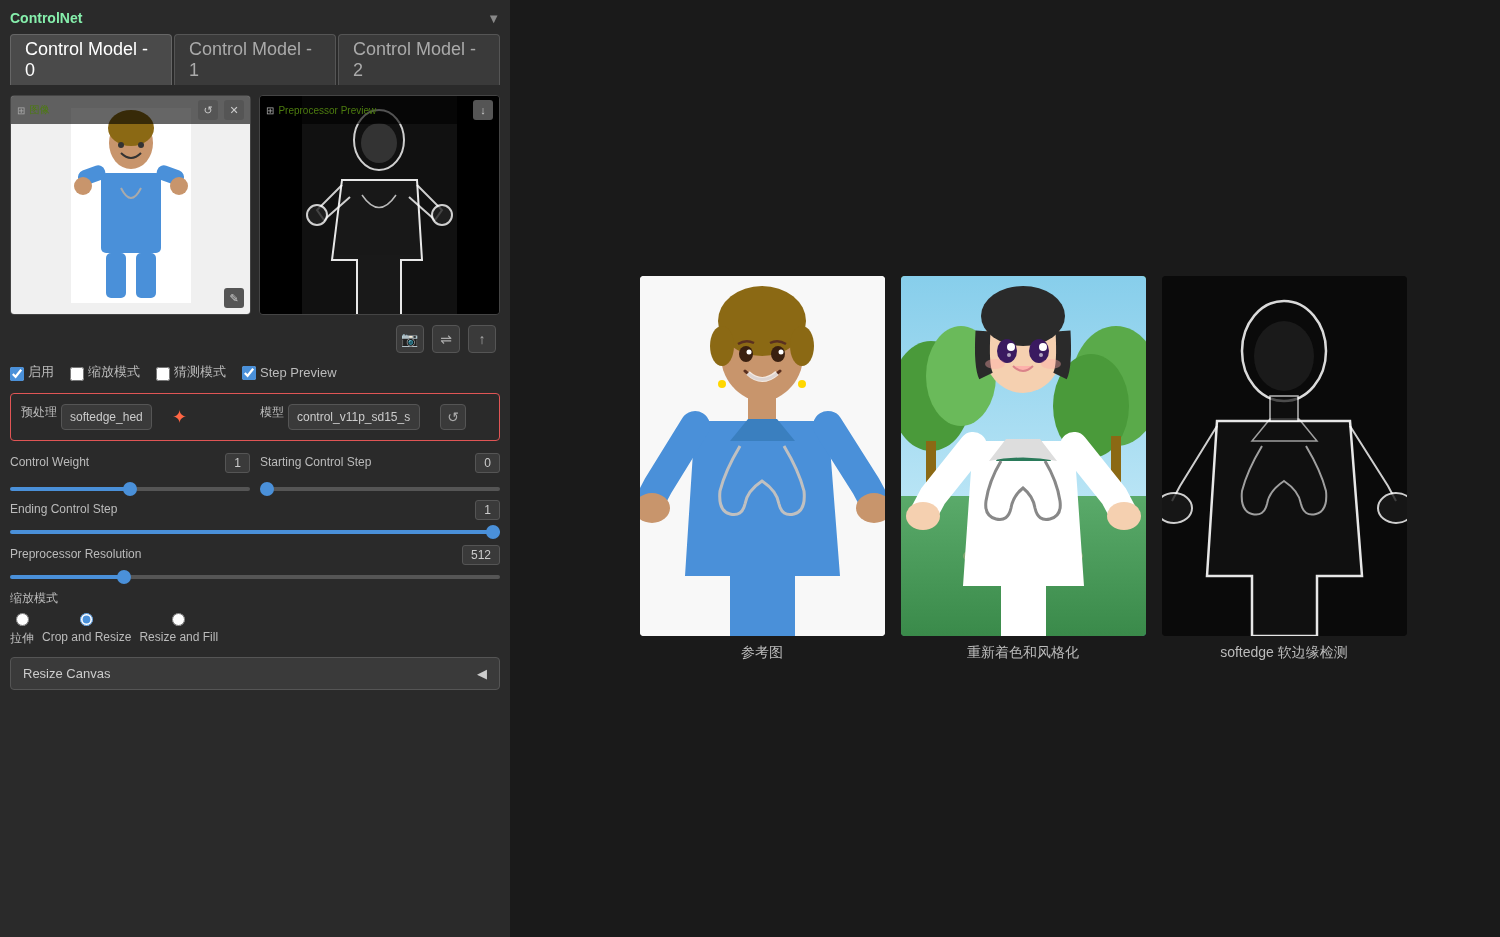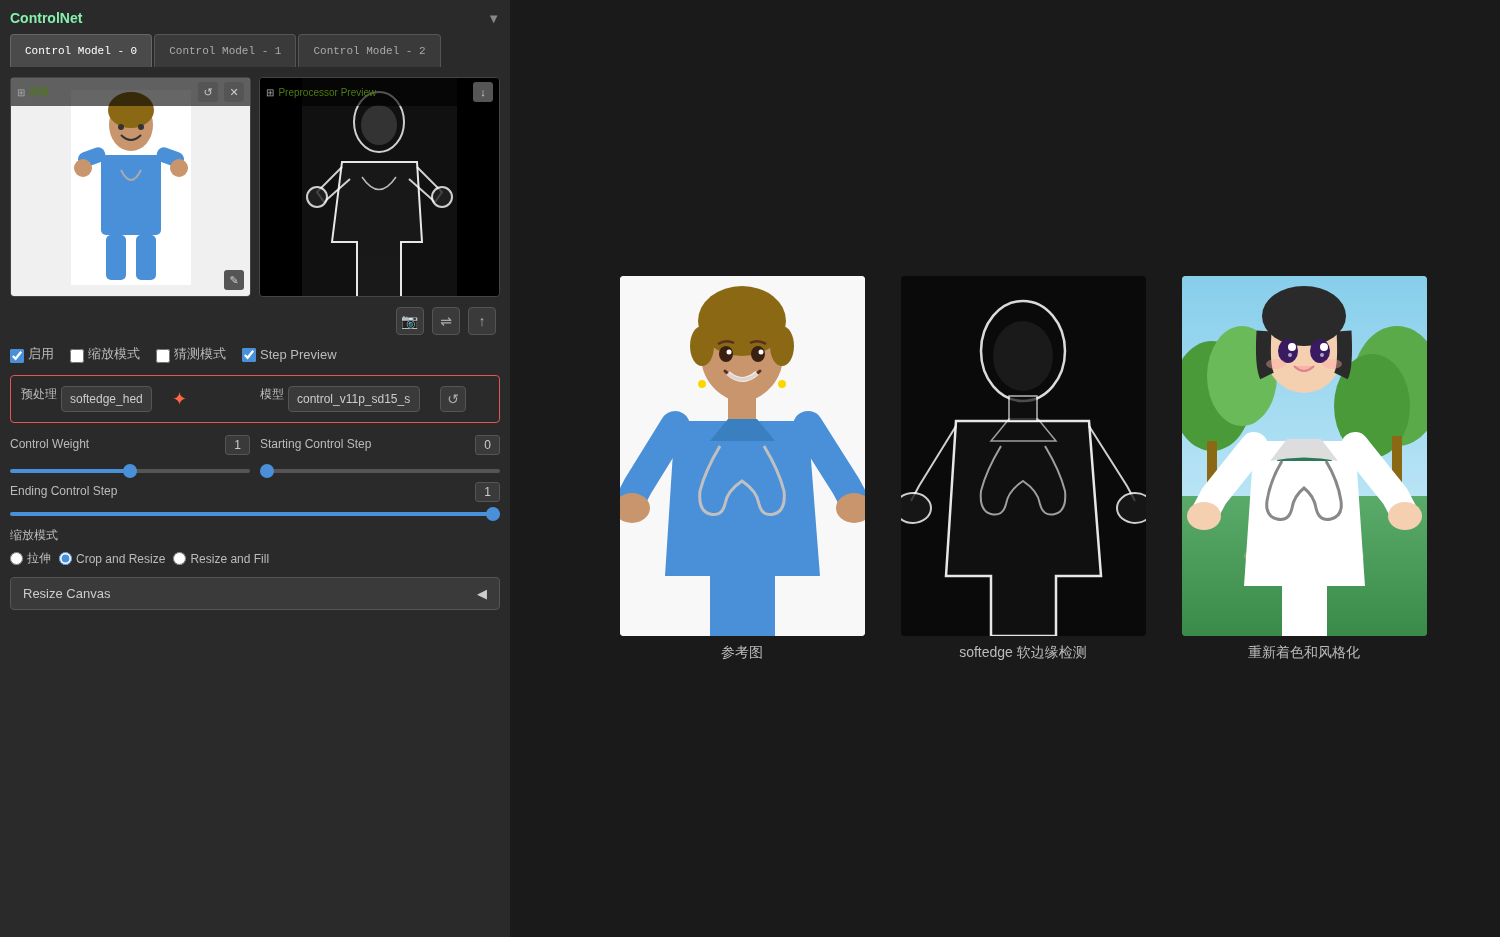--- a/index.html
+++ b/index.html
@@ -44,29 +44,28 @@
     }
 
     
     .tabs {
       display: flex;
       gap: 2px;
       margin-bottom: 10px;
     }
 
     .tab {
-      padding: 10px 14px;
+      padding: 4px 14px;
       background: #3a3a3a;
       color: #aaa;
       border-radius: 4px 4px 0 0;
       cursor: pointer;
-      font-size: 11px;
+      font-size: 18px;
       border: 1px solid #555;
       border-bottom: none;
-      font-family: Liberation Mono, monospace;
     }
 
     .tab.active {
       background: #4a4a4a;
       color: #fff;
       border-color: #666;
     }
 
     
     .image-row {
@@ -285,20 +284,21 @@
     .zoom-options {
       display: flex;
       gap: 8px;
     }
 
     .zoom-option {
       display: flex;
       align-items: center;
       gap: 4px;
       cursor: pointer;
+      flex-direction: column;
     }
 
     .zoom-option input[type="radio"] {
       accent-color: #4a90d9;
     }
 
     .zoom-option label {
       color: #bbb;
       font-size: 12px;
     }
@@ -325,21 +325,21 @@
       flex: 1;
       padding: 20px 30px;
       display: flex;
       flex-direction: column;
       justify-content: center;
       align-items: center;
     }
 
     .result-images {
       display: flex;
-      gap: 36px;
+      gap: 16px;
       align-items: flex-end;
       padding-left: 36px;
     }
 
     .result-item {
       display: flex;
       flex-direction: column;
       align-items: center;
       gap: 8px;
     }
@@ -571,20 +571,27 @@
   </div>
 
   <div style="margin-bottom:8px;">
     <div class="row-with-value">
       <span class="slider-label">Ending Control Step</span>
       <span class="slider-value-right">1</span>
     </div>
     <input type="range" min="0" max="100" value="100" style="width: 100%; accent-color: rgb(74, 144, 217); background: linear-gradient(to right, rgb(74, 144, 217) 100%, rgb(85, 85, 85) 100%);">
   </div>
 
+  <div style="margin-bottom:8px;">
+    <div class="row-with-value">
+      <span class="slider-label">Preprocessor Resolution</span>
+      <span class="slider-value-right">512</span>
+    </div>
+    <input type="range" min="64" max="2048" value="512" style="width: 100%; accent-color: rgb(74, 144, 217); background: linear-gradient(to right, rgb(74, 144, 217) 22.5806%, rgb(85, 85, 85) 22.5806%);">
+  </div>
 
   <div class="zoom-section">
     <div class="zoom-label">缩放模式</div>
     <div class="zoom-options">
       <div class="zoom-option">
         <input type="radio" name="zoom" id="zoom-stretch" style="">
         <label for="zoom-stretch">拉伸</label>
       </div>
       <div class="zoom-option">
         <input type="radio" name="zoom" id="zoom-crop" checked="" style="">
@@ -647,51 +654,20 @@
             <path d="M 130 67 Q 138 63 146 68" stroke="#5a3020" stroke-width="2.5" fill="none"></path>
 
             <path d="M 100 170 Q 85 195 80 215 Q 78 235 90 238 Q 102 241 105 228 Q 107 215 122 205 Q 137 215 139 228 Q 142 241 154 238 Q 166 235 164 215 Q 159 195 144 170" stroke="#c0c0c0" stroke-width="3" fill="none"></path>
 
             <circle cx="82" cy="108" r="4" fill="#ffd700"></circle>
             <circle cx="162" cy="108" r="4" fill="#ffd700"></circle>
           </svg>
         </div>
       </div>
       <span class="result-caption">参考图</span>
-    </div>
-
-    <div class="result-item">
-      <div class="result-img-box">
-        <div class="img-softedge">
-          <svg width="245" height="360" viewBox="0 0 245 360">
-            <rect width="245" height="360" fill="#0a0a0a"></rect>
-
-            <ellipse cx="122" cy="75" rx="42" ry="50" stroke="white" stroke-width="2.5" fill="none" opacity="0.85"></ellipse>
-
-            <ellipse cx="122" cy="80" rx="30" ry="35" fill="#1a1a1a"></ellipse>
-
-            <path d="M 55 145 L 45 300 L 90 300 L 90 360 L 155 360 L 155 300 L 200 300 L 188 145 Z" stroke="white" stroke-width="2.5" fill="#111" opacity="0.9"></path>
-
-            <path d="M 108 143 L 90 165 L 155 165 L 137 143 Z" stroke="white" stroke-width="1.5" fill="none" opacity="0.6"></path>
-
-            <path d="M 55 150 L 18 210 L 10 225" stroke="white" stroke-width="2" fill="none" opacity="0.8"></path>
-
-            <path d="M 188 150 L 226 210 L 234 225" stroke="white" stroke-width="2" fill="none" opacity="0.8"></path>
-
-            <ellipse cx="12" cy="232" rx="18" ry="15" stroke="white" stroke-width="2" fill="#1a1a1a" opacity="0.8"></ellipse>
-
-            <ellipse cx="234" cy="232" rx="18" ry="15" stroke="white" stroke-width="2" fill="#1a1a1a" opacity="0.8"></ellipse>
-
-            <path d="M 100 170 Q 85 195 80 215 Q 78 235 90 238 Q 102 241 105 228 Q 107 215 122 205 Q 137 215 139 228 Q 142 241 154 238 Q 166 235 164 215 Q 159 195 144 170" stroke="white" stroke-width="2" fill="none" opacity="0.6"></path>
-
-            <rect x="108" y="120" width="28" height="25" stroke="white" stroke-width="1.5" fill="#111" opacity="0.7"></rect>
-          </svg>
-        </div>
-      </div>
-      <span class="result-caption">softedge 软边缘检测</span>
     </div>
 
     <div class="result-item">
       <div class="result-img-box">
         <div class="img-anime">
           <svg width="245" height="360" viewBox="0 0 245 360">
 
             <defs>
               <linearGradient id="sky" x1="0" y1="0" x2="0" y2="1">
                 <stop offset="0%" stop-color="#87CEEB"></stop>
@@ -748,14 +724,45 @@
             <path d="M 105 163 L 88 185 Q 122 178 156 185 L 139 163 Z" fill="#ddd"></path>
 
             <ellipse cx="94" cy="88" rx="10" ry="5" fill="#ffaaaa" opacity="0.4"></ellipse>
             <ellipse cx="150" cy="88" rx="10" ry="5" fill="#ffaaaa" opacity="0.4"></ellipse>
           </svg>
         </div>
       </div>
       <span class="result-caption">重新着色和风格化</span>
     </div>
 
+    <div class="result-item">
+      <div class="result-img-box">
+        <div class="img-softedge">
+          <svg width="245" height="360" viewBox="0 0 245 360">
+            <rect width="245" height="360" fill="#0a0a0a"></rect>
+
+            <ellipse cx="122" cy="75" rx="42" ry="50" stroke="white" stroke-width="2.5" fill="none" opacity="0.85"></ellipse>
+
+            <ellipse cx="122" cy="80" rx="30" ry="35" fill="#1a1a1a"></ellipse>
+
+            <path d="M 55 145 L 45 300 L 90 300 L 90 360 L 155 360 L 155 300 L 200 300 L 188 145 Z" stroke="white" stroke-width="2.5" fill="#111" opacity="0.9"></path>
+
+            <path d="M 108 143 L 90 165 L 155 165 L 137 143 Z" stroke="white" stroke-width="1.5" fill="none" opacity="0.6"></path>
+
+            <path d="M 55 150 L 18 210 L 10 225" stroke="white" stroke-width="2" fill="none" opacity="0.8"></path>
+
+            <path d="M 188 150 L 226 210 L 234 225" stroke="white" stroke-width="2" fill="none" opacity="0.8"></path>
+
+            <ellipse cx="12" cy="232" rx="18" ry="15" stroke="white" stroke-width="2" fill="#1a1a1a" opacity="0.8"></ellipse>
+
+            <ellipse cx="234" cy="232" rx="18" ry="15" stroke="white" stroke-width="2" fill="#1a1a1a" opacity="0.8"></ellipse>
+
+            <path d="M 100 170 Q 85 195 80 215 Q 78 235 90 238 Q 102 241 105 228 Q 107 215 122 205 Q 137 215 139 228 Q 142 241 154 238 Q 166 235 164 215 Q 159 195 144 170" stroke="white" stroke-width="2" fill="none" opacity="0.6"></path>
+
+            <rect x="108" y="120" width="28" height="25" stroke="white" stroke-width="1.5" fill="#111" opacity="0.7"></rect>
+          </svg>
+        </div>
+      </div>
+      <span class="result-caption">softedge 软边缘检测</span>
+    </div>
+
   </div>
 </div>
 
 </body></html>

